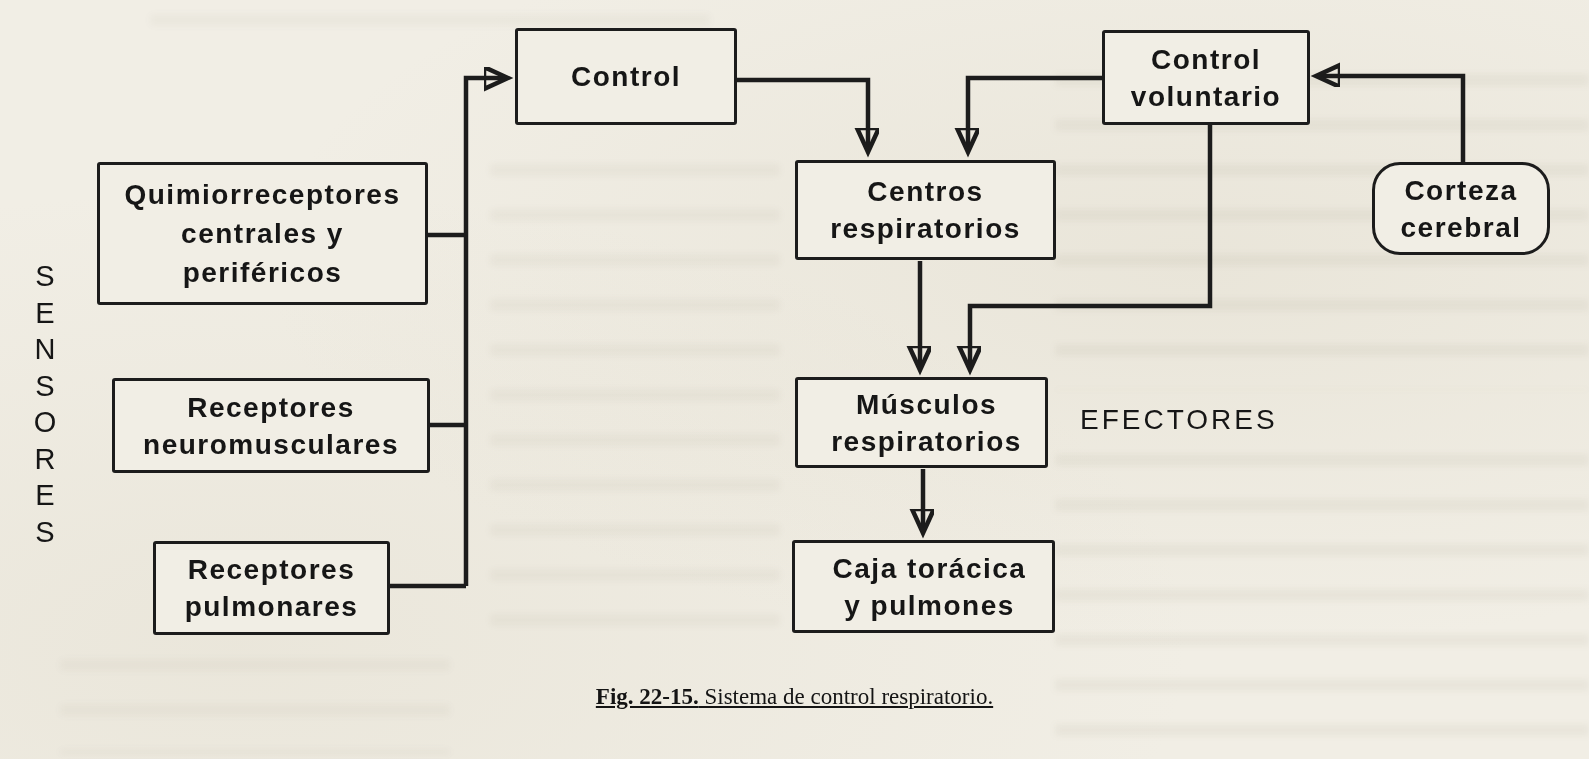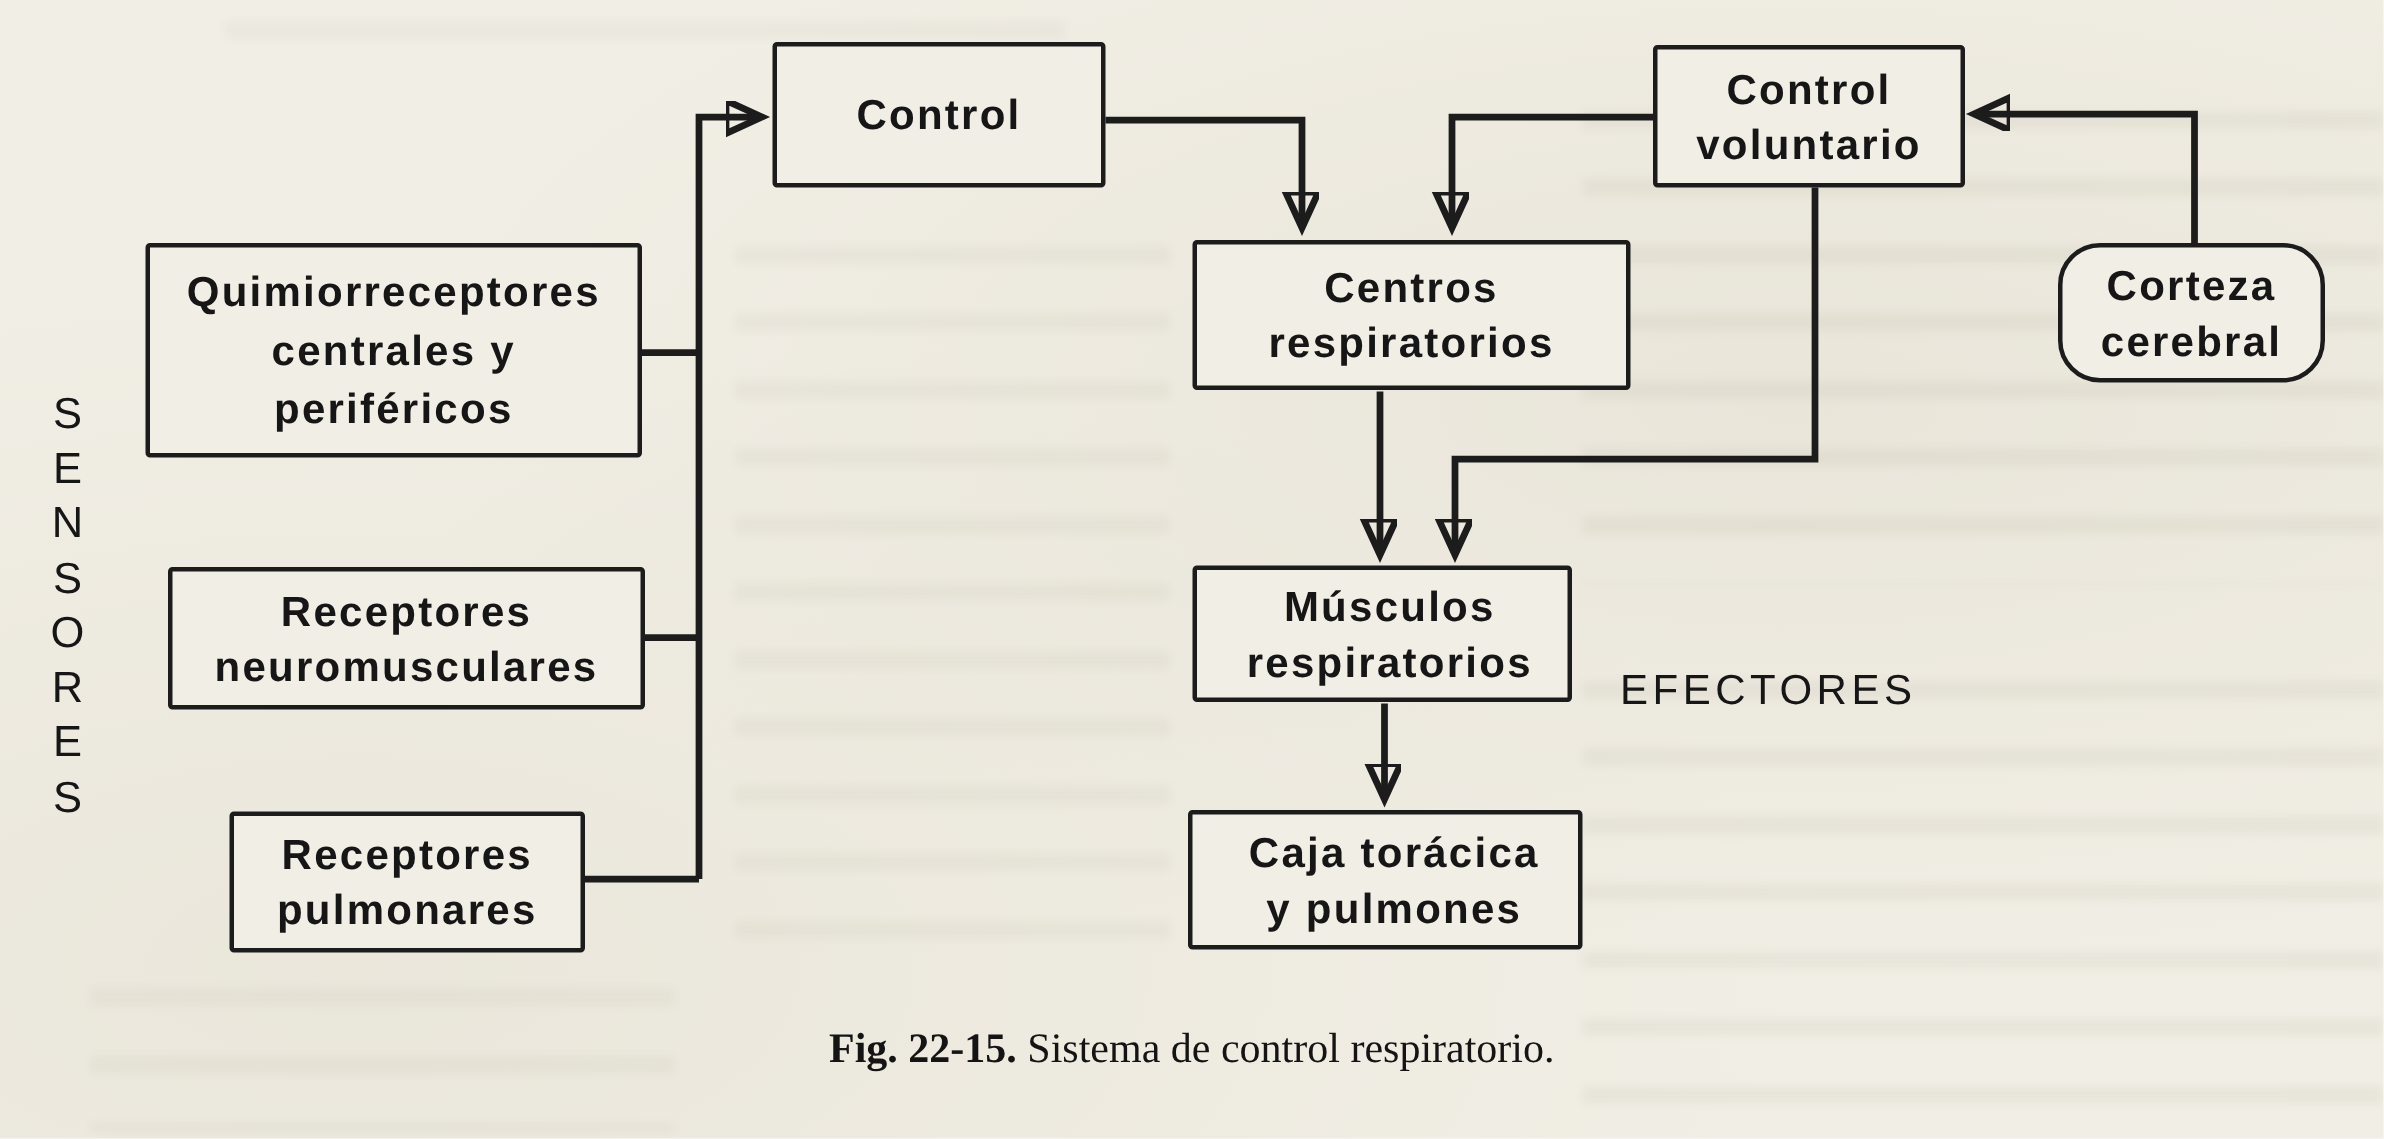--- a/index.html
+++ b/index.html
@@ -58,21 +58,21 @@
     font-weight: bold;
   }
   .node span { display: block; white-space: nowrap; }
 
   .node.quimiorreceptores { left: 97px;  top: 162px; width: 331px; height: 143px; line-height: 39px; }
   .node.neuromusculares   { left: 112px; top: 378px; width: 318px; height: 95px; }
   .node.pulmonares        { left: 153px; top: 541px; width: 237px; height: 94px; }
   .node.control-automatico{ left: 515px; top: 28px;  width: 222px; height: 97px; }
   .node.control-voluntario{ left: 1102px;top: 30px;  width: 208px; height: 95px; }
   .node.corteza-cerebral  { left: 1372px;top: 162px; width: 178px; height: 93px; border-radius: 28px; }
-  .node.centros           { left: 795px; top: 160px; width: 292px; height: 100px; }
+  .node.centros           { left: 795px; top: 160px; width: 261px; height: 100px; }
   .node.musculos          { left: 795px; top: 377px; width: 253px; height: 91px; padding-left: 10px; }
   .node.caja-toracica     { left: 792px; top: 540px; width: 263px; height: 93px; padding-left: 12px; }
 
   .sensors-label {
     position: absolute;
     z-index: 2;
     left: 22px;
     top: 258px;
     width: 46px;
     display: flex;
@@ -85,33 +85,33 @@
 
   .effectors-label {
     position: absolute;
     z-index: 2;
     left: 1080px;
     top: 404px;
     font-size: 28px;
     letter-spacing: 3px;
     color: #161616;
     white-space: nowrap;
-    margin-top: 40px;
   }
 
   .caption {
     position: absolute;
     z-index: 2;
     left: 0;
     top: 684px;
     width: 100%;
     text-align: center;
     font-family: "Liberation Serif", serif;
-    font-size: 28px;
+    font-size: 23px;
     color: #141414;
+    text-decoration: underline;
   }
   .caption .fig { font-weight: bold; }
 </style>
 </head>
 <body>
 
 <div class="page">
 
   <div class="bleed b1"></div>
   <div class="bleed b2"></div>

